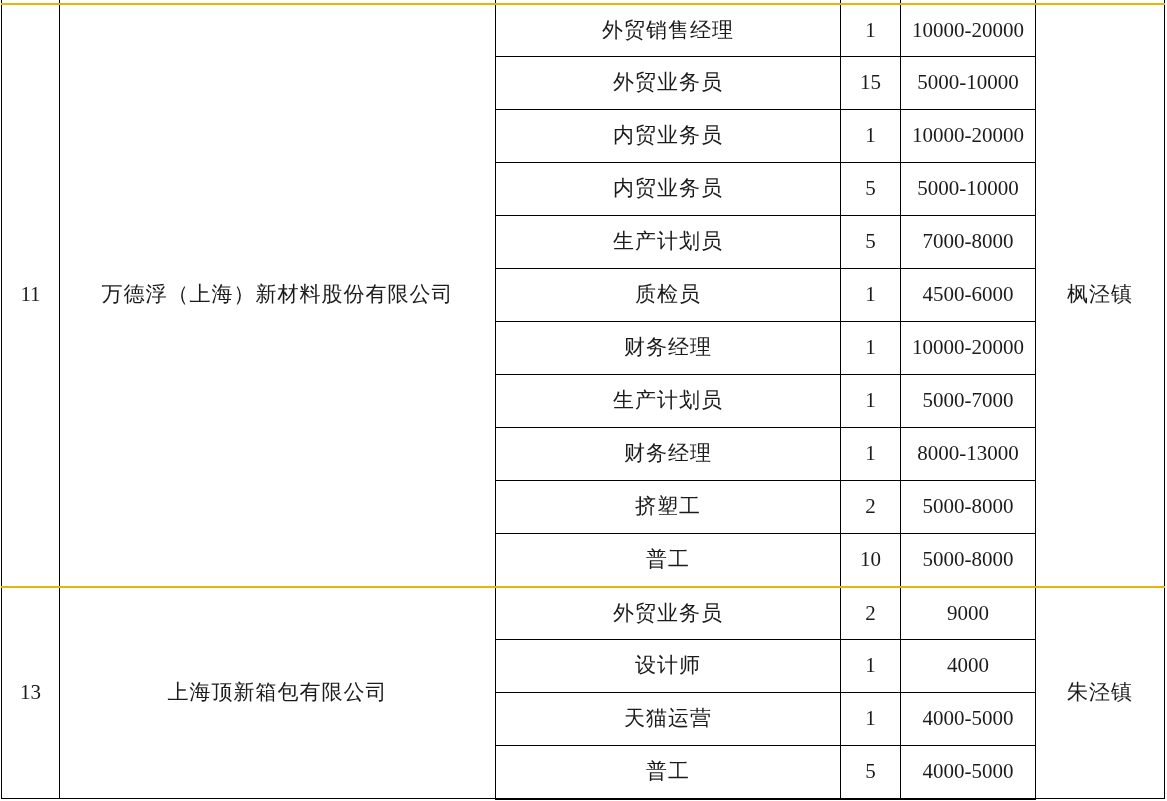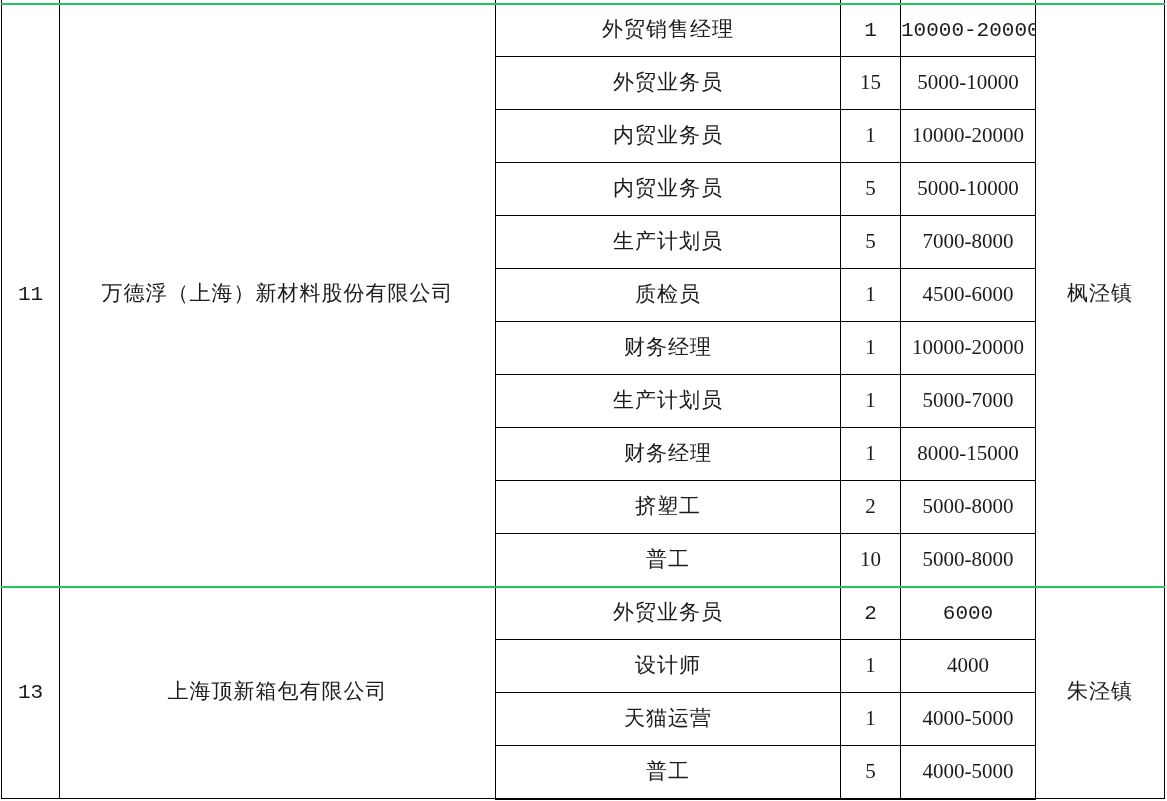--- a/index.html
+++ b/index.html
@@ -25,21 +25,21 @@
     vertical-align: middle;
     font-size: 21px;
     line-height: 1.1;
     padding: 0;
     overflow: hidden;
     white-space: nowrap;
   }
   td.c-cjk { letter-spacing: 1px; }
   td.c-num  { border-left: 1px solid #9e9e9e; }
   td.c-town { border-right: 2px solid #000; }
-  tr.block-start td { border-top: 2px solid #22c55e; font-family: Liberation Mono, monospace; }
+  tr.block-start td { border-top: 2px solid #eab308; }
   tr.table-end td { border-bottom: 2px solid #000; }
 </style>
 </head>
 <body>
 
 <table class="jobs-table">
   <colgroup>
     <col style="width:58px">
     <col style="width:436px">
     <col style="width:345px">
@@ -97,39 +97,39 @@
     <td>10000-20000</td>
   </tr>
   <tr>
     <td class="c-cjk">生产计划员</td>
     <td>1</td>
     <td>5000-7000</td>
   </tr>
   <tr>
     <td class="c-cjk">财务经理</td>
     <td>1</td>
-    <td>8000-15000</td>
+    <td>8000-13000</td>
   </tr>
   <tr>
     <td class="c-cjk">挤塑工</td>
     <td>2</td>
     <td>5000-8000</td>
   </tr>
   <tr>
     <td class="c-cjk">普工</td>
     <td>10</td>
     <td>5000-8000</td>
   </tr>
 
   <tr class="block-start">
     <td class="c-num" rowspan="4">13</td>
     <td class="c-cjk" rowspan="4">上海顶新箱包有限公司</td>
     <td class="c-cjk">外贸业务员</td>
     <td>2</td>
-    <td>6000</td>
+    <td>9000</td>
     <td class="c-town c-cjk" rowspan="4">朱泾镇</td>
   </tr>
   <tr>
     <td class="c-cjk">设计师</td>
     <td>1</td>
     <td>4000</td>
   </tr>
   <tr>
     <td class="c-cjk">天猫运营</td>
     <td>1</td>

